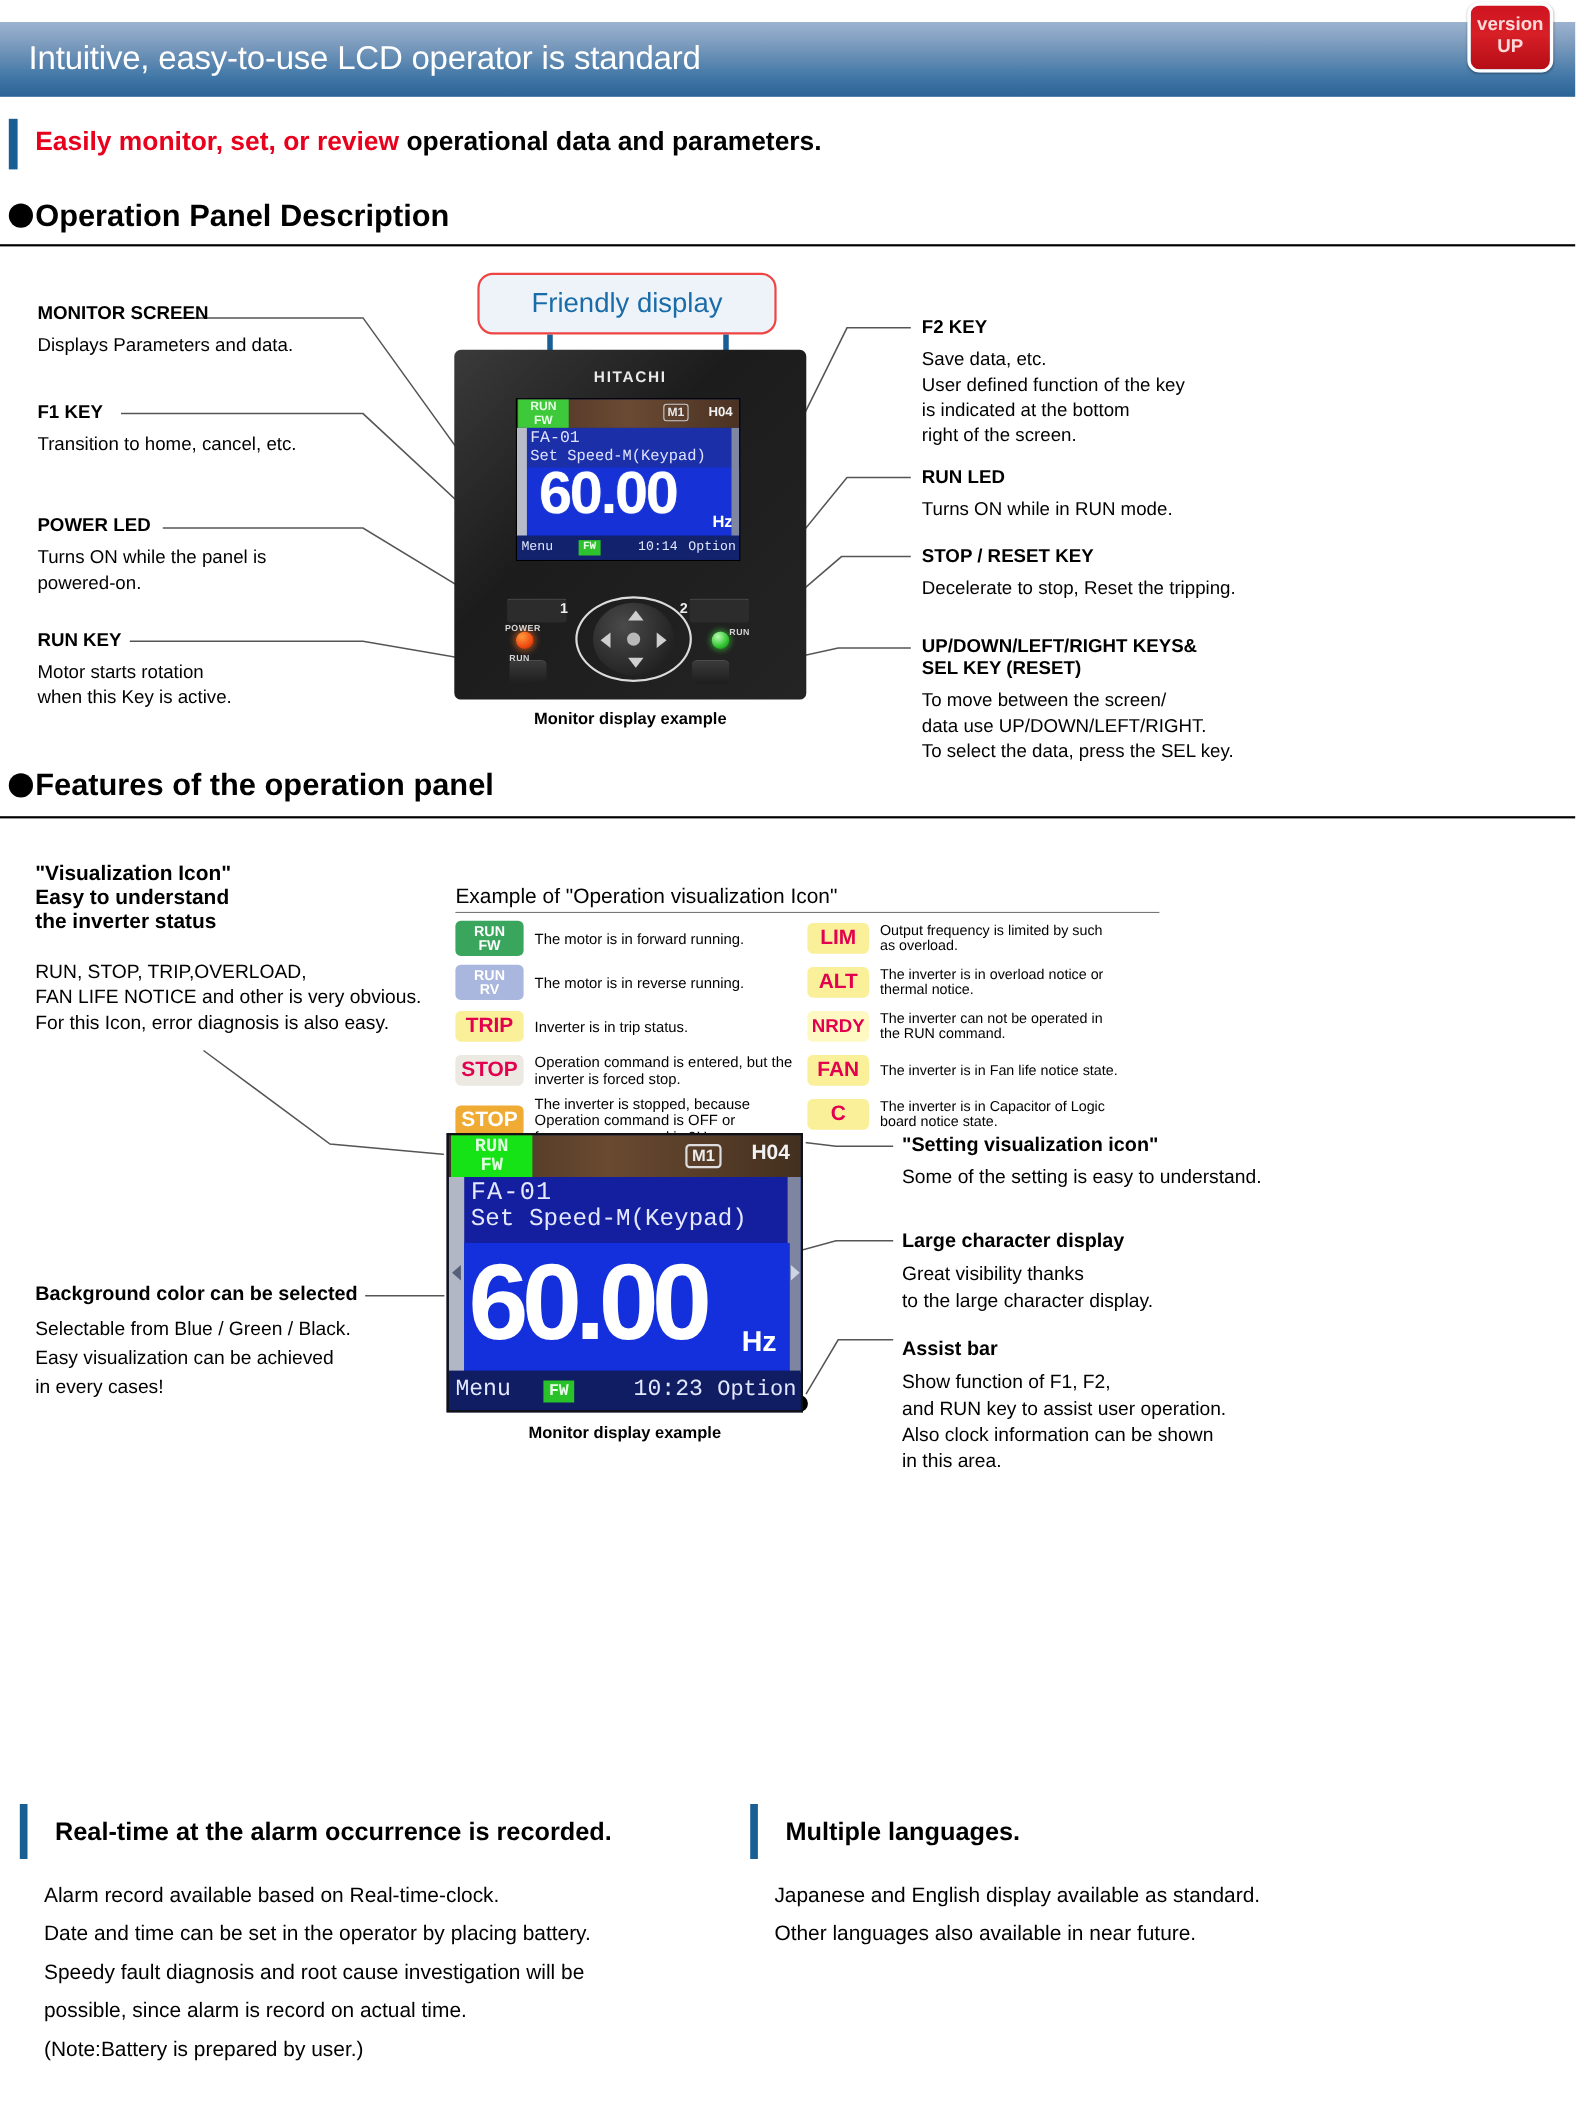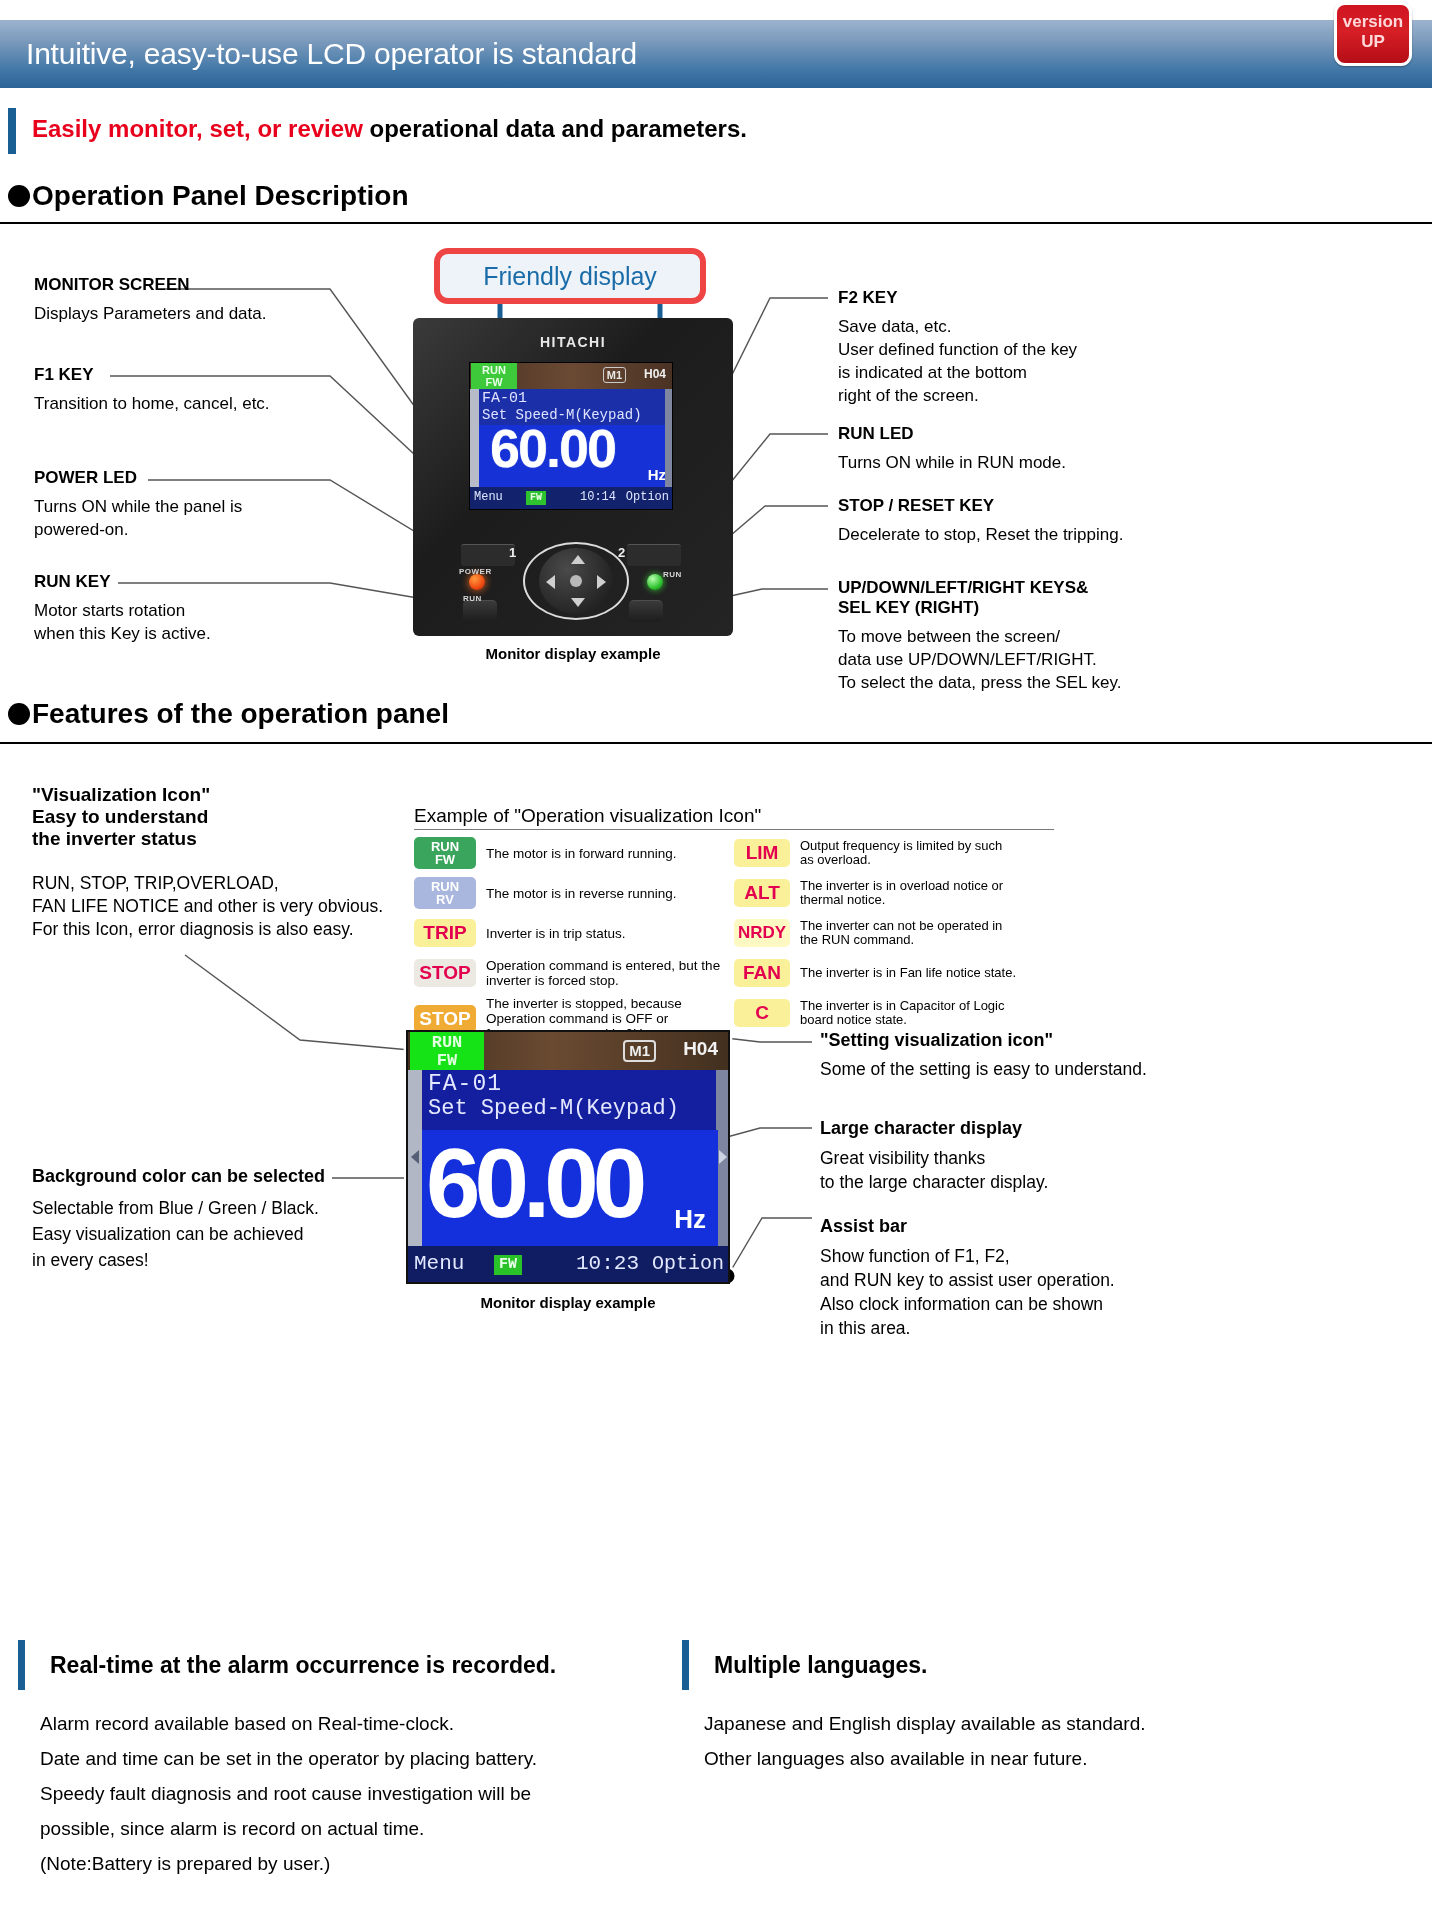--- a/index.html
+++ b/index.html
@@ -49,21 +49,21 @@
   .callout { position: absolute; }
   .callout .ttl { font-size: 17px; font-weight: bold; white-space: nowrap; }
   .callout .bdy { font-size: 17px; line-height: 23px; white-space: nowrap; }
 
   
   .leaders { position:absolute; left:0; top:0; width:1440px; height:1920px; pointer-events:none; }
 
   
   .bubble {
     position: absolute; left: 434px; top: 248px; width: 272px; height: 56px;
-    border: 6px solid #ef4444; border-radius: 14px; background: #eef3f9;
+    border: 2px solid #ef4444; border-radius: 14px; background: #eef3f9;
     display:flex; align-items:center; justify-content:center;
   }
   .bubble span { color:#1a6ca8; font-size: 25px; }
 
   
   .device {
     position: absolute; left: 413px; top: 318px; width: 320px; height: 318px;
     background: linear-gradient(135deg, #3a3a3a 0%, #1c1c1c 40%, #242424 100%);
     border-radius: 6px;
   }
@@ -354,21 +354,21 @@
   <div class="callout" style="left:838px; top:424px;">
     <div class="ttl">RUN LED</div>
     <div class="bdy" style="margin-top:7px;">Turns ON while in RUN mode.</div>
   </div>
   <div class="callout" style="left:838px; top:496px;">
     <div class="ttl">STOP / RESET KEY</div>
     <div class="bdy" style="margin-top:7px;">Decelerate to stop, Reset the tripping.</div>
   </div>
   <div class="callout" style="left:838px; top:578px;">
     <div class="ttl">UP/DOWN/LEFT/RIGHT KEYS&amp;</div>
-    <div class="ttl">SEL KEY (RIGHT)</div>
+    <div class="ttl">SEL KEY (RESET)</div>
     <div class="bdy" style="margin-top:7px;">To move between the screen/</div>
     <div class="bdy">data use UP/DOWN/LEFT/RIGHT.</div>
     <div class="bdy">To select the data, press the SEL key.</div>
   </div>
 
   <div class="sec-head" style="left:8px; top:698px;">
     <span class="dot"></span>
     <span>Features of the operation panel</span>
   </div>
   <div class="hrule" style="left:0; top:742px; width:1432px;"></div>

